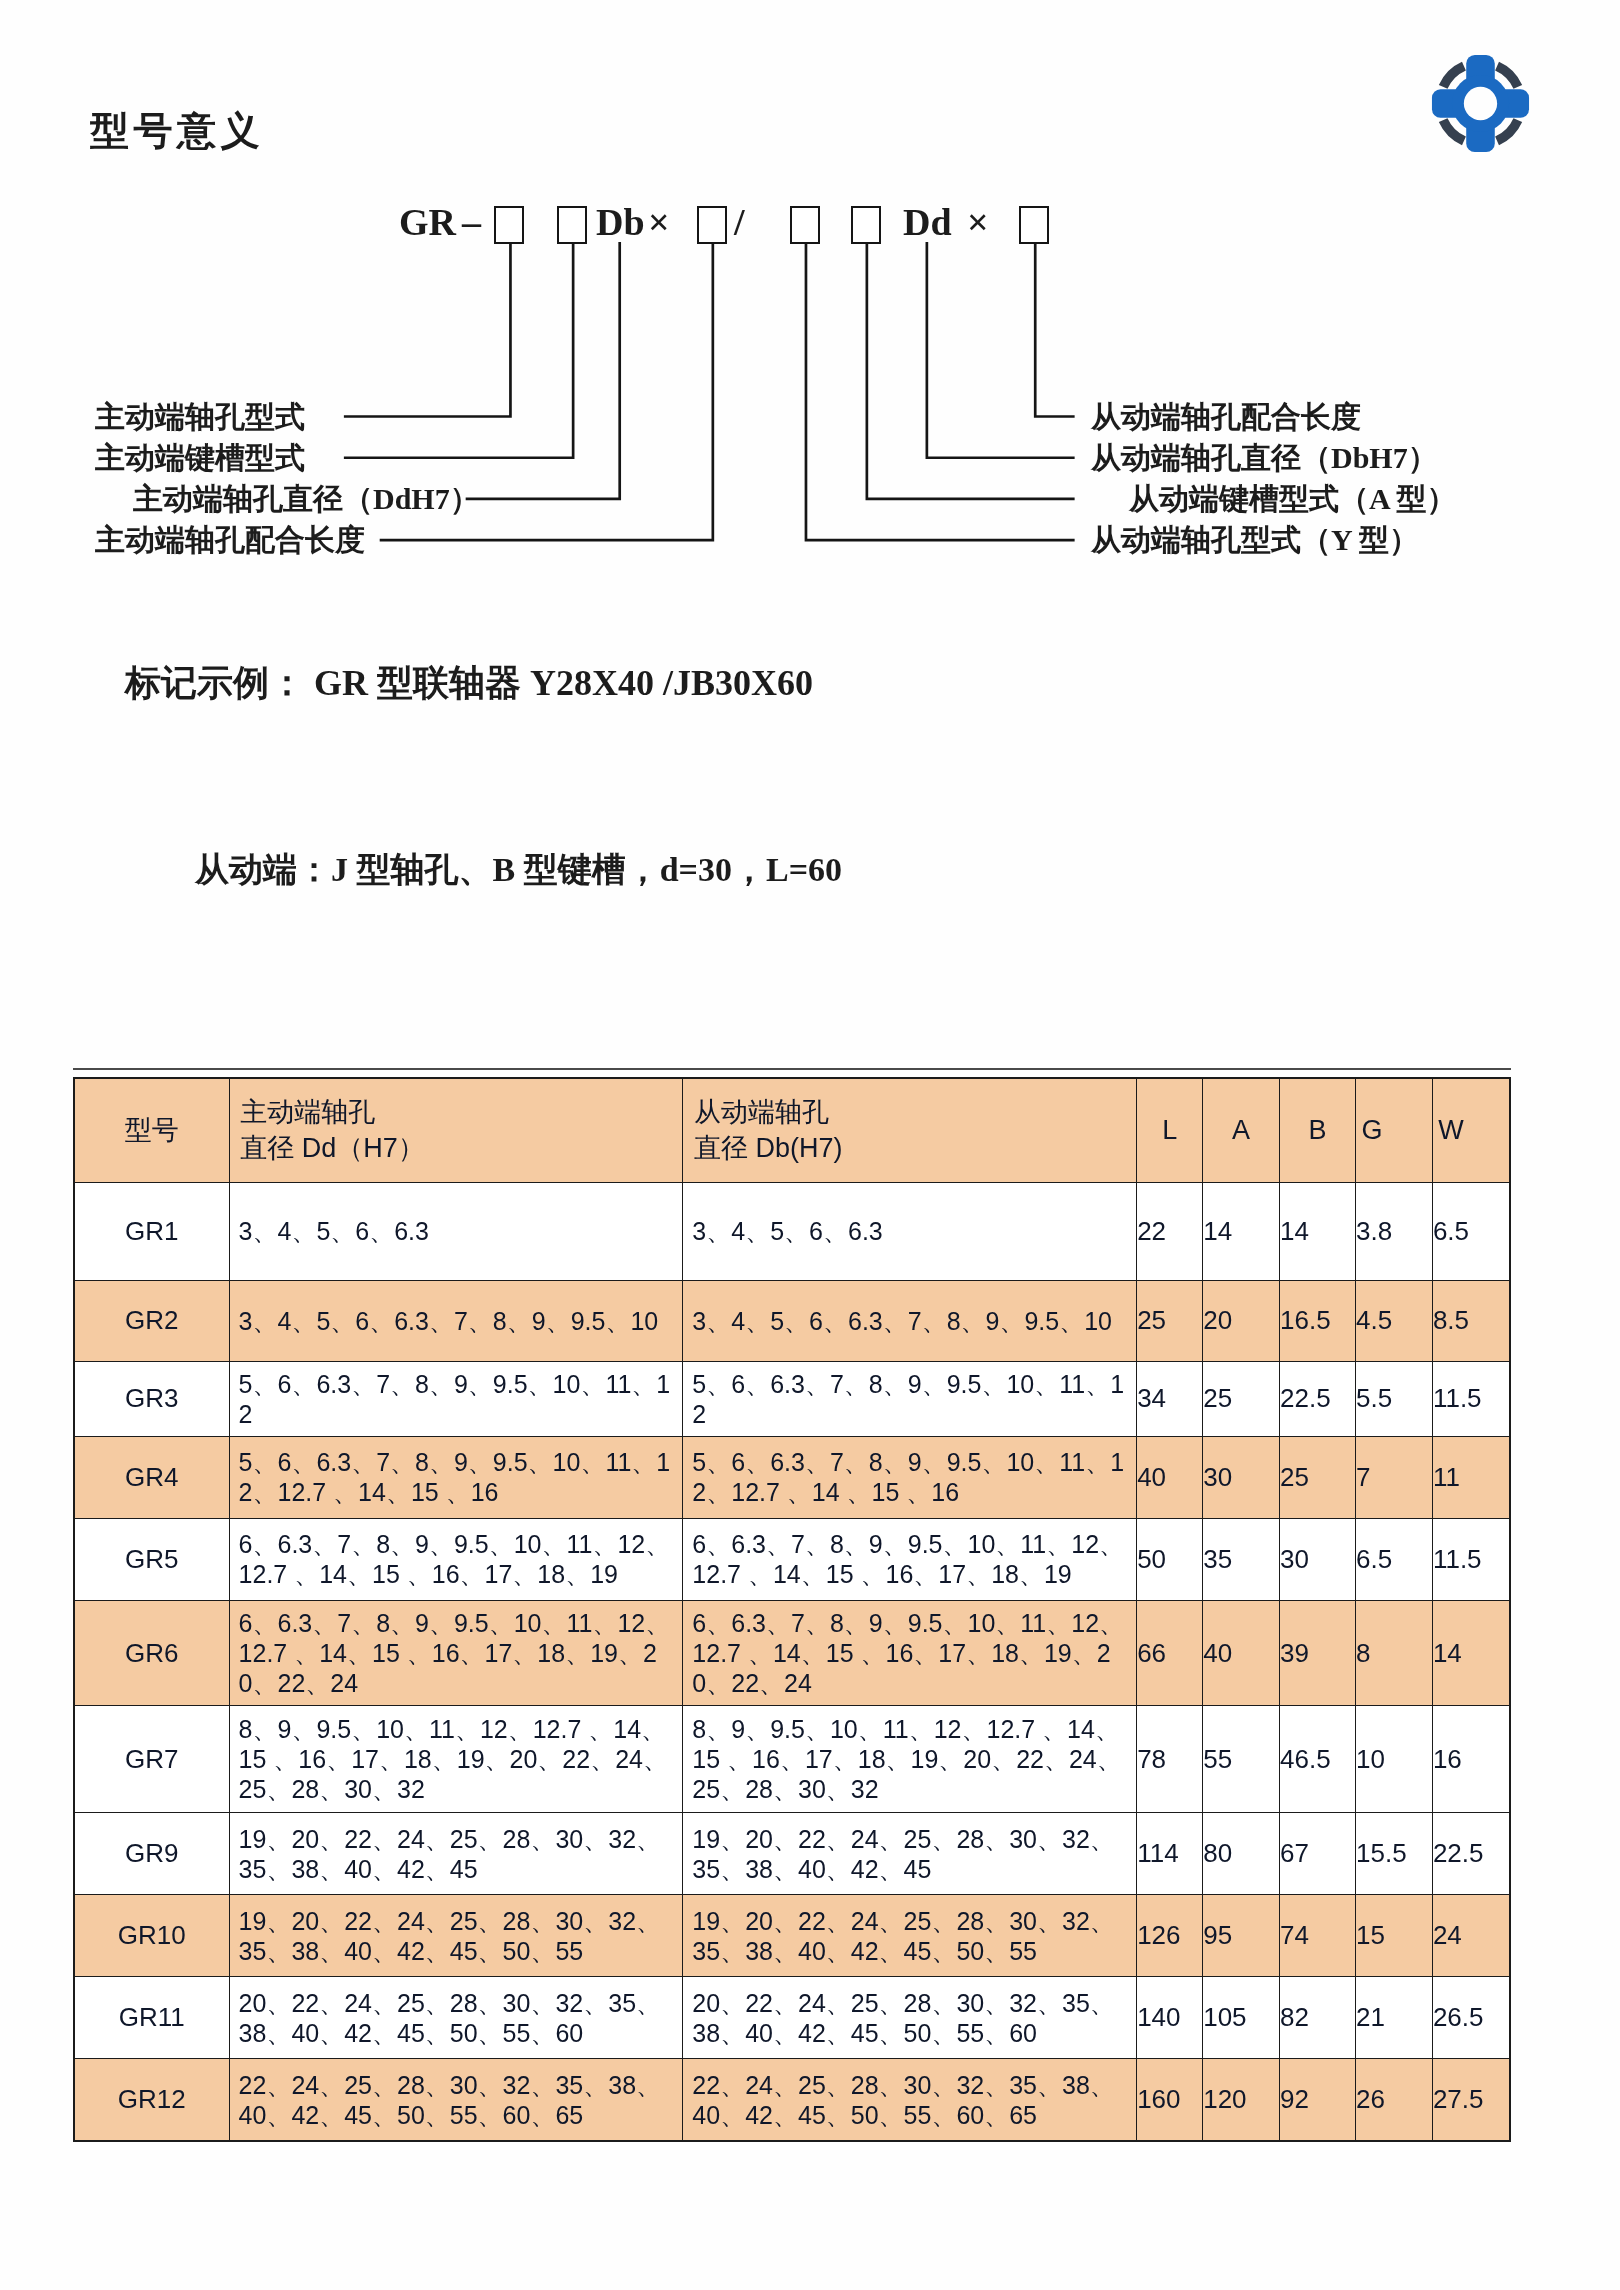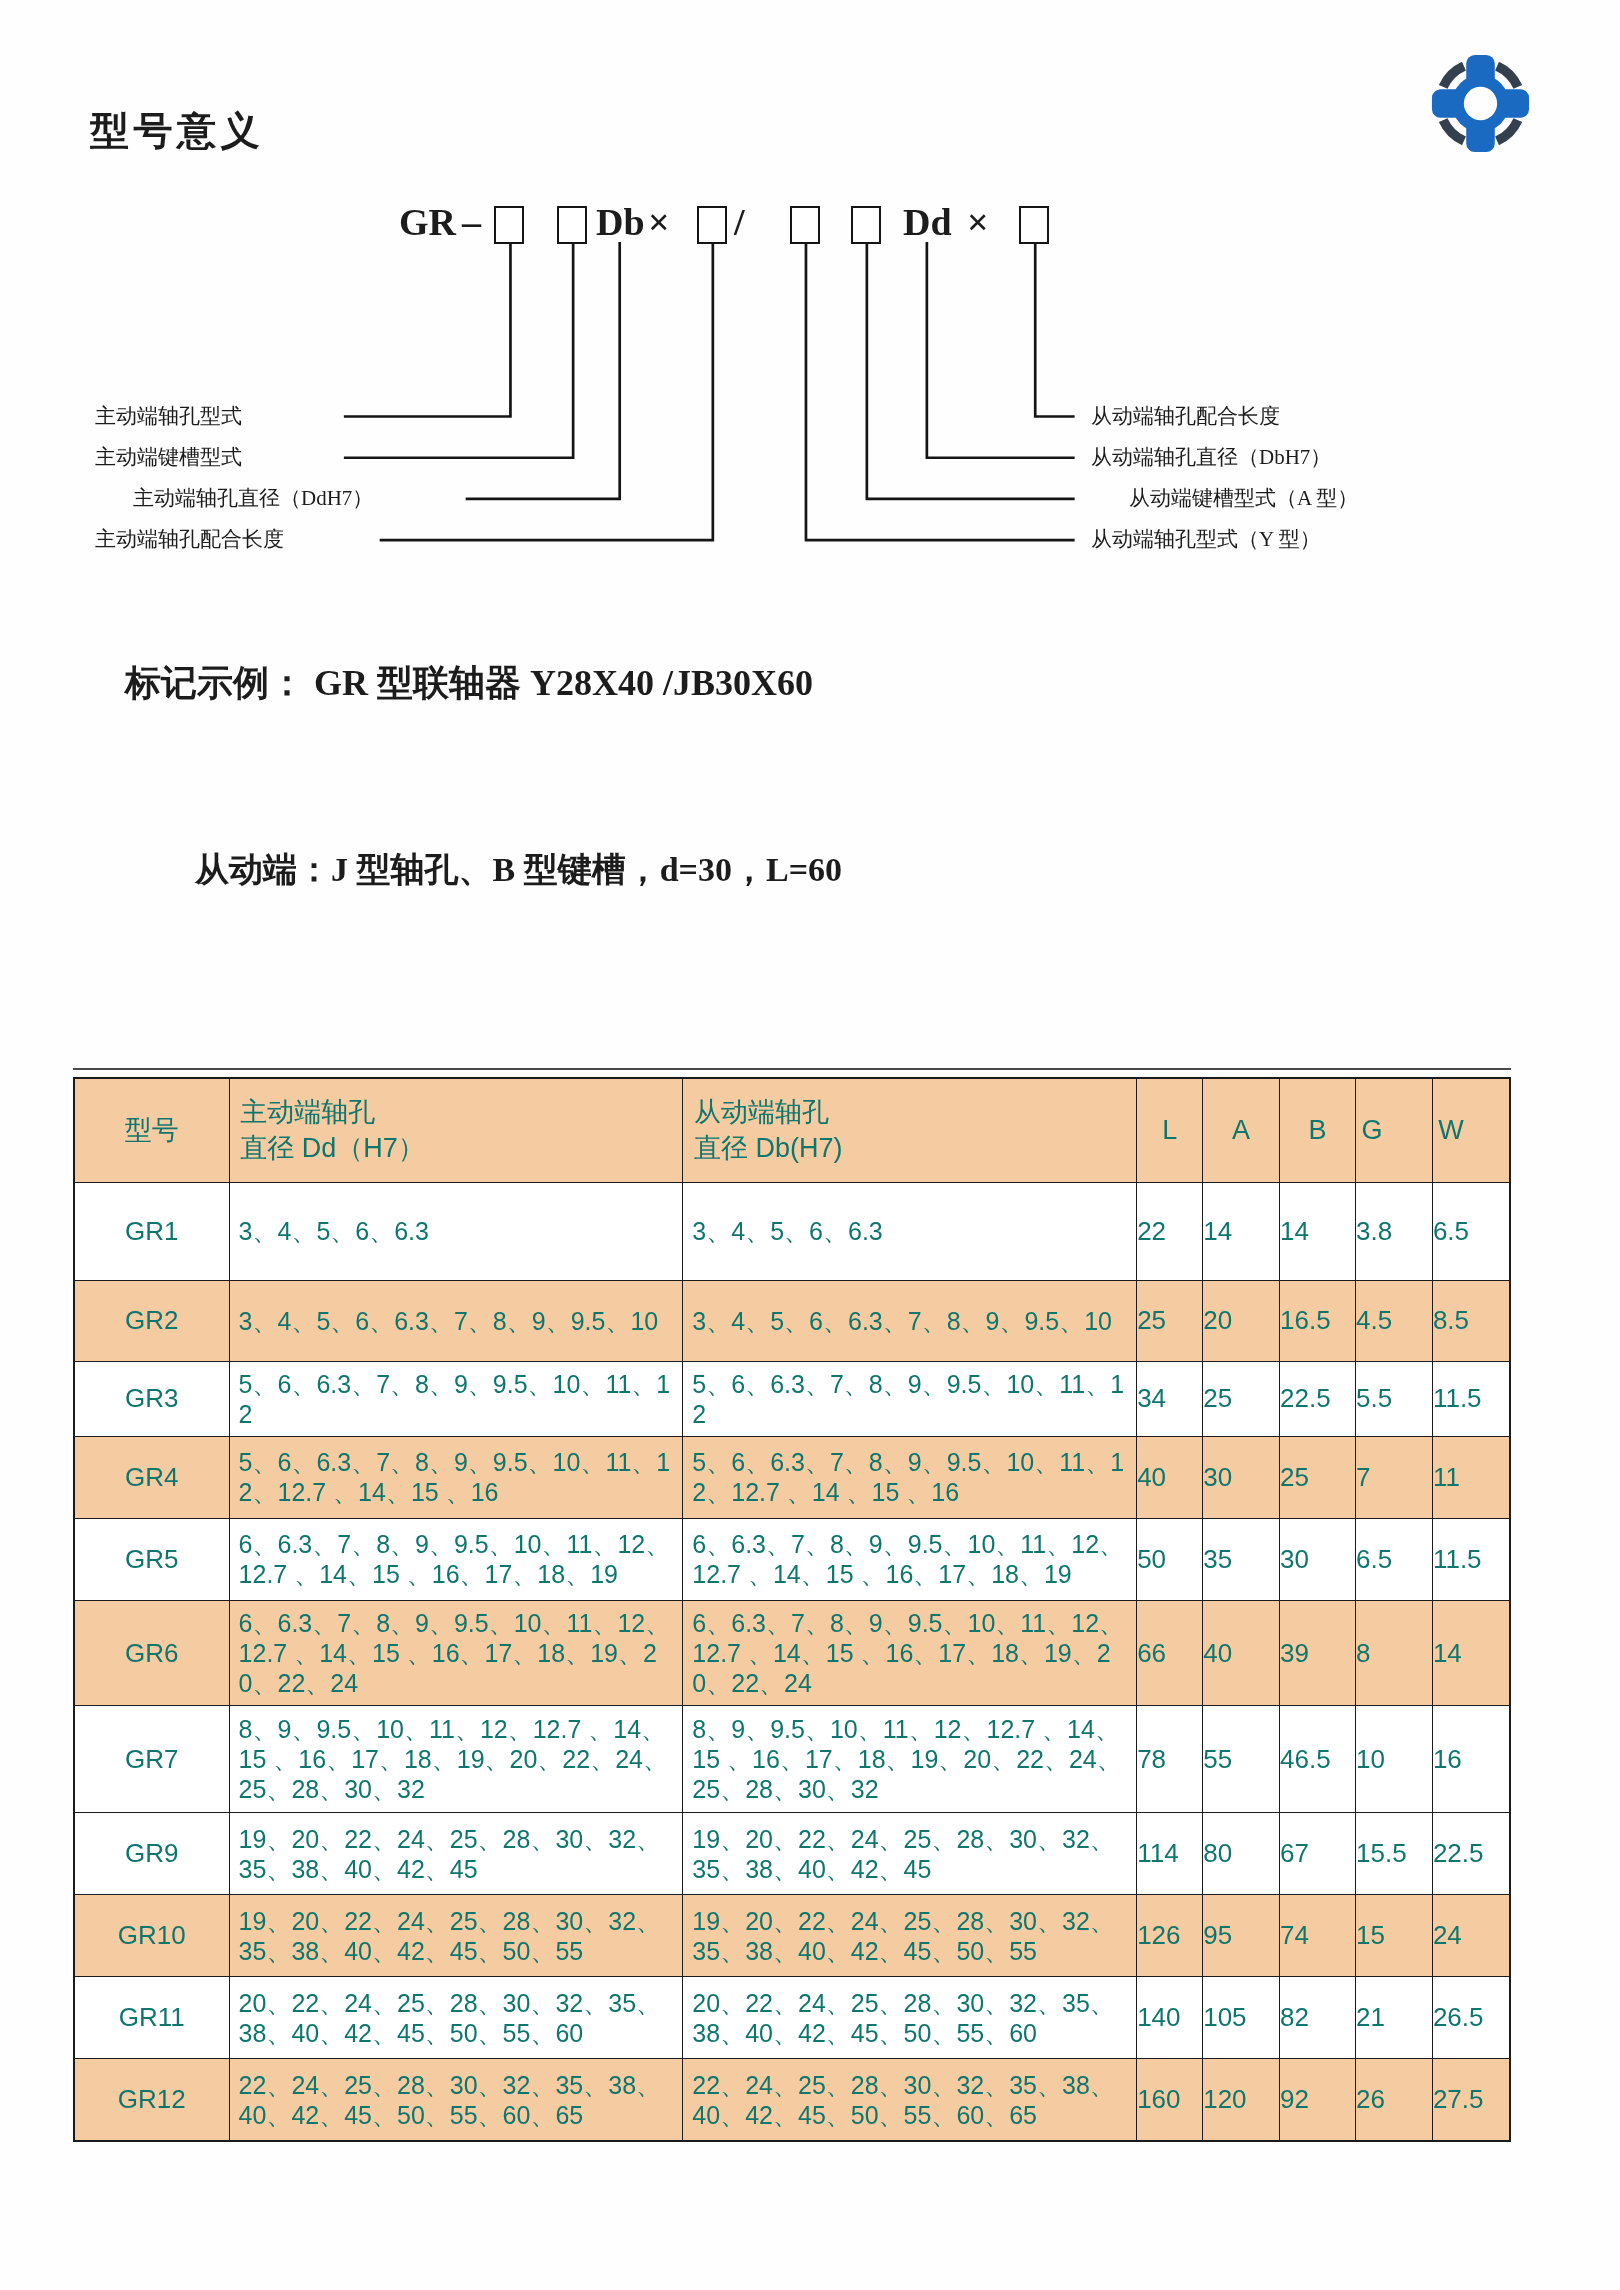--- a/index.html
+++ b/index.html
@@ -24,40 +24,40 @@
   .formula .tok { position:absolute; top:0; line-height:43px; white-space:nowrap; }
   .formula .fbox {
     position:absolute; top:4.5px; width:30px; height:38px;
     border:2.7px solid #151515; background:#ffffff;
   }
   
   .diagram-svg { position:absolute; left:0; top:0; width:1620px; height:645px; }
   .diagram-svg polyline { fill:none; stroke:#151515; stroke-width:3; }
   
   .dlabel {
-    position:absolute; font-family:"Liberation Serif", serif; font-size:21px;
-    font-weight:400; line-height:39px; white-space:nowrap;
+    position:absolute; font-family:"Liberation Serif", serif; font-size:30px;
+    font-weight:700; line-height:39px; white-space:nowrap;
   }
   .dl-left { left:95px; }
   .dl-right { left:1091px; }
   .dl-r1 { top:397px; } .dl-r2 { top:438px; } .dl-r3 { top:479px;margin-left:38px; } .dl-r4 { top:520px; }
   
   .example-line {
     position:absolute; font-family:"Liberation Serif", serif; font-weight:600;
     white-space:nowrap;
   }
   .ex1 { left:125px; top:659px; font-size:36px; }
   .ex2 { left:195px; top:754px; font-size:34px; }
   .ex3 { left:195px; top:847px; font-size:34px; }
   
   .thin-top-line { position:absolute; left:73px; top:1068px; width:1438px; height:1.8px; background:#4a4a4a; }
   .spec-table {
     position:absolute; left:73px; top:1077px; width:1438px;
     border-collapse:collapse; table-layout:fixed;
-    border:2.7px solid #1b1b1b; font-size:25px; color:#0f766e;
+    border:2.7px solid #1b1b1b; font-size:25px; color:#0f172a;
   }
   .spec-table td, .spec-table th { border:1.8px solid #1b1b1b; background:#ffffff; }
   .spec-table tr.peach td, .spec-table tr.head-row th { background:#F5CBA2; }
   .c-model { text-align:center; vertical-align:middle; font-size:26px; }
   .c-list  { text-align:left; vertical-align:middle; padding:7.2px 9px; line-height:30px; word-break:break-all; }
   .c-num   { vertical-align:middle; font-size:26px; }
   .head-row th { font-weight:400; font-size:27px; vertical-align:middle; }
   .h-model { text-align:center; }
   .h-two   { text-align:left; padding:5.4px 10.7px; line-height:36px; }
   .h-mid   { text-align:center; }

